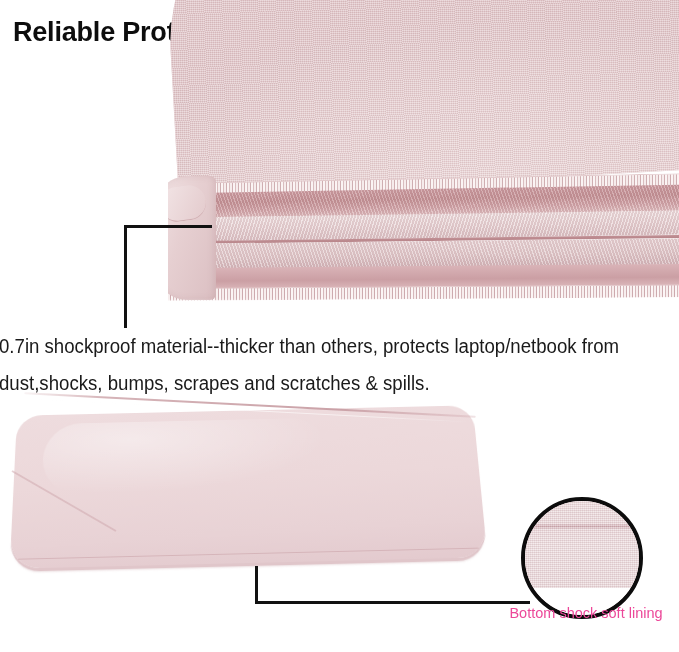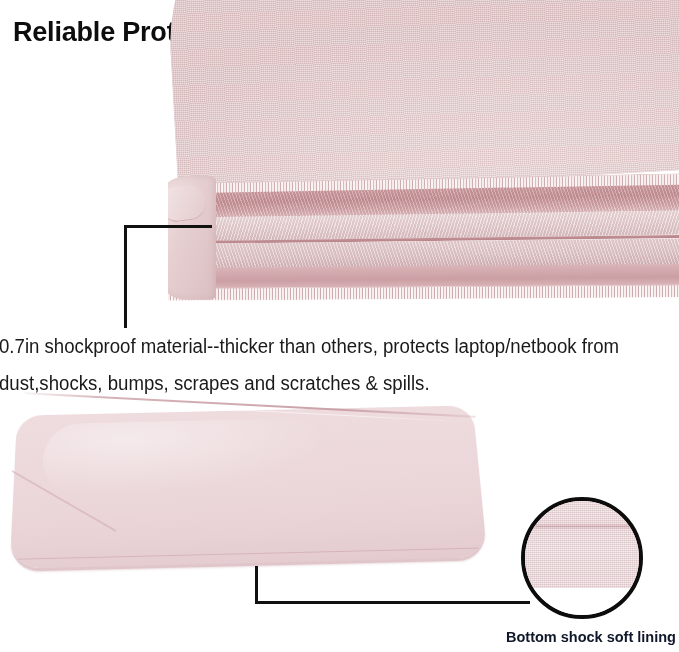--- a/index.html
+++ b/index.html
@@ -368,28 +368,27 @@
     bottom: 0;
     width: 100%;
     height: 24%;
     background: #ffffff;
   }
 
   
   .circle-caption {
     position: absolute;
     left: 506px;
-    top: 628px;
+    top: 604px;
     width: 160px;
     text-align: center;
     font-size: 14.5px;
     line-height: 18px;
-    color: #0f172a;
+    color: #ec4899;
     white-space: nowrap;
-    font-weight: bold;
   }
 </style>
 </head>
 <body>
 
 <div class="heading">Reliable Protection</div>
 
 <div class="photo-top">
 
   <div class="sleeve-top-body"></div>

